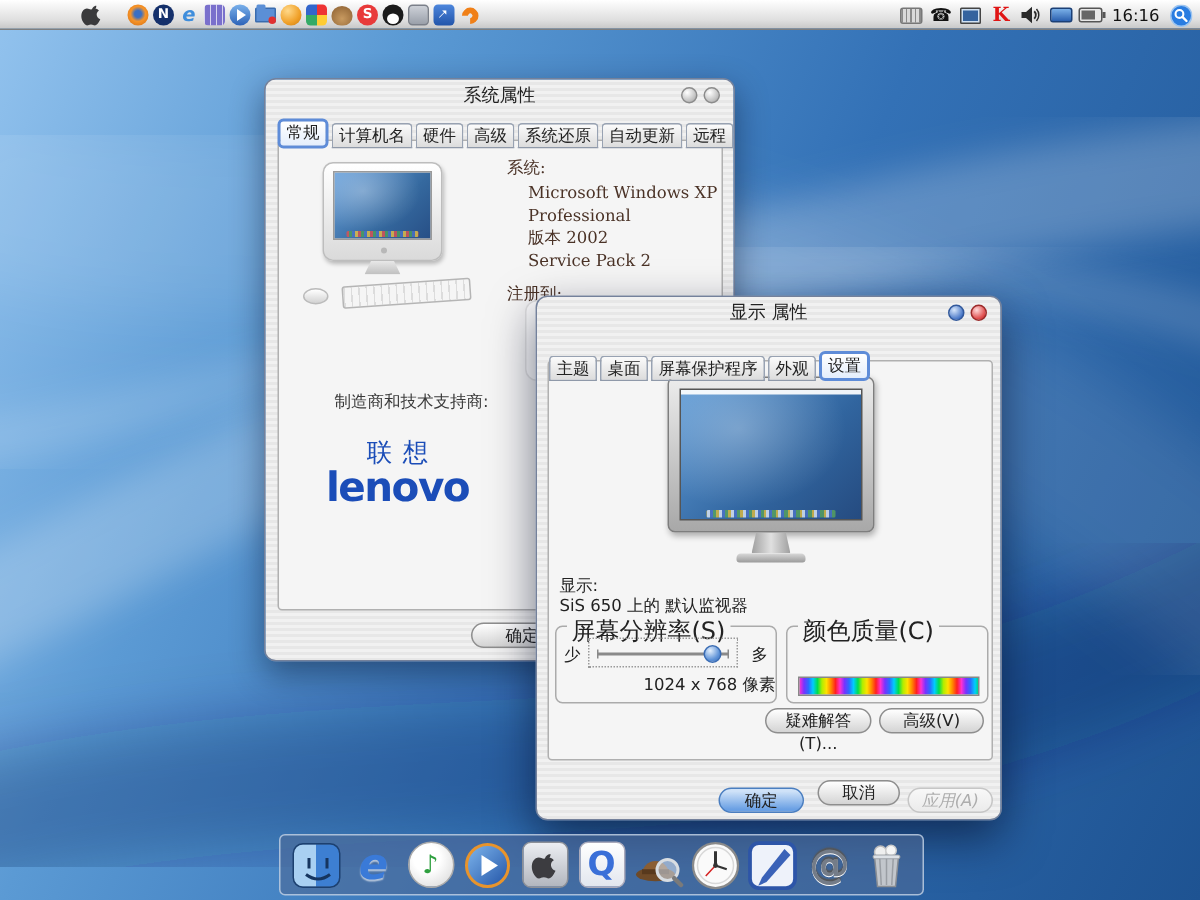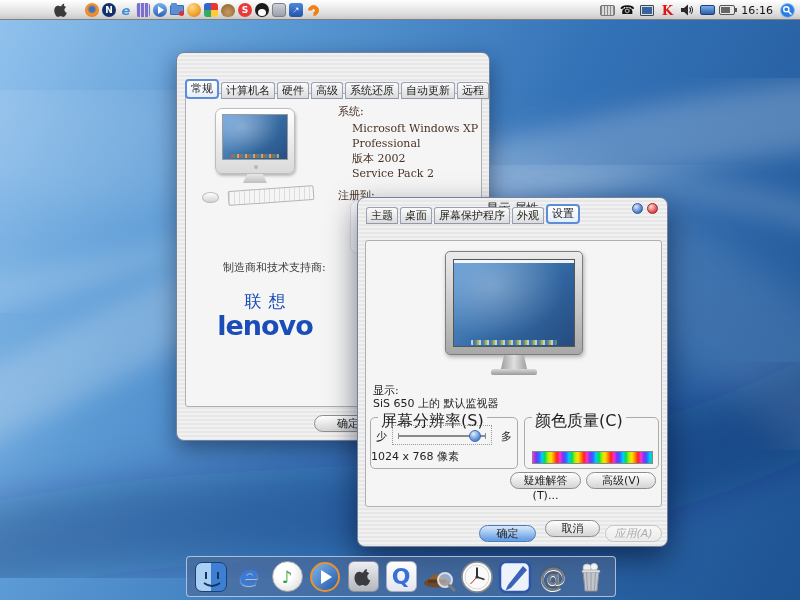--- a/index.html
+++ b/index.html
@@ -59,21 +59,21 @@
   #dispprops{left:357px;top:197px;width:311px;height:350px;z-index:20;
     box-shadow:0 12px 30px rgba(0,10,35,.55);}
   .titlebar{position:absolute;top:0;left:0;right:0;height:21px;text-align:center;
     font-size:12px;line-height:21px;color:#222;border-radius:8px 8px 0 0;}
   .winbtns{position:absolute;right:9px;top:5px;display:flex;gap:4px;}
   .wbtn{width:11px;height:11px;border-radius:50%;}
   .wbtn.gray{background:radial-gradient(circle at 35% 30%,#ffffff,#c2c2c2 65%,#9a9a9a);border:1px solid #8b8b8b;}
   .wbtn.blue{background:radial-gradient(circle at 35% 30%,#d6e6fb,#4b79c8 70%,#2c5aa8);border:1px solid #32599c;}
   .wbtn.red{background:radial-gradient(circle at 35% 30%,#ffd9d9,#e05050 65%,#b02020);border:1px solid #9c2a2a;}
   .tabs{position:absolute;left:8px;display:flex;align-items:flex-end;gap:2px;z-index:3;}
-  #sysprops .tabs{top:26px;} #dispprops .tabs{top:6px;}
+  #sysprops .tabs{top:26px;} #dispprops .tabs{top:36px;}
   .tab{height:17px;line-height:15px;padding:0 4px;font-size:11px;color:#222;white-space:nowrap;
     border:1px solid #98a2b2;border-bottom-color:#8f99a9;border-radius:3px 3px 0 0;
     background:linear-gradient(#fbfbfb,#dcdcdc);}
   .tab.sel{height:20px;line-height:16px;border:2px solid #5e8cd8;border-radius:4px;
     background:linear-gradient(#ffffff,#e4eefc);position:relative;z-index:4;}
   .panel{position:absolute;background:#f5f5f5;border:1px solid #b0b0b0;border-radius:3px;z-index:2;}
   #sysprops .panel{left:8px;top:40px;width:297px;height:314px;}
   #dispprops .panel{left:7px;top:42px;width:297px;height:267px;}
 
   
@@ -133,21 +133,21 @@
   #gb-res{left:4px;width:148px;} #gb-color{left:158px;width:135px;}
   .gb-legend{position:absolute;top:-7px;left:7px;background:#f5f5f5;padding:0 3px;font-size:16px;color:#222;white-space:nowrap;}
   .res-less{position:absolute;left:5px;top:11px;font-size:11px;color:#222;}
   .res-more{position:absolute;right:5px;top:11px;font-size:11px;color:#222;}
   .slider-zone{position:absolute;left:21px;top:7px;width:100px;height:20px;border:1px dotted #9a9a9a;}
   .slider-track{position:absolute;left:5px;right:5px;top:9px;height:2px;background:#8a8a8a;}
   .slider-track::before,.slider-track::after{content:"";position:absolute;top:-2px;width:1px;height:6px;background:#8a8a8a;}
   .slider-track::before{left:0;} .slider-track::after{right:0;}
   .slider-thumb{position:absolute;left:76px;top:4px;width:12px;height:12px;border-radius:50%;
     border:1px solid #3a6cb4;background:radial-gradient(circle at 35% 28%,#e4f0fd,#5f93d8 62%,#3a6cb4);}
-  .res-value{position:absolute;left:0;right:0;bottom:4px;text-align:left;font-size:11px;color:#222;}
+  .res-value{position:absolute;left:0;right:0;bottom:4px;text-align:right;font-size:11px;color:#222;}
   .dropdown{position:absolute;left:7px;top:11px;width:121px;height:17px;background:#fff;
     border:1px solid #7a9cc8;border-radius:3px;}
   .dropdown .val{position:absolute;left:4px;top:1px;font-size:11px;color:#111;line-height:14px;white-space:nowrap;}
   .dd-stepper{position:absolute;right:0;top:0;bottom:0;width:14px;border-radius:0 2px 2px 0;
     background:linear-gradient(#a8c8f0,#4a7ec8);display:flex;flex-direction:column;align-items:center;justify-content:center;gap:2px;}
   .tri-up{width:0;height:0;border-left:3px solid transparent;border-right:3px solid transparent;border-bottom:4px solid #fff;}
   .tri-down{width:0;height:0;border-left:3px solid transparent;border-right:3px solid transparent;border-top:4px solid #fff;}
   .rainbow{position:absolute;left:7px;top:33px;width:121px;height:13px;border:1px solid #888;
     background:repeating-linear-gradient(90deg,#ff30d0 0,#7733ff 3px,#2b6bff 6px,#00ccff 9px,#00dd50 12px,#b0ee00 15px,#ffe000 18px,#ff8800 21px,#ff2020 24px,#ff30d0 27px);}
   #btn-trouble{left:144px;top:231px;width:71px;}
@@ -274,20 +274,27 @@
         <svg width="15" height="15" viewBox="0 0 15 15">
             <circle cx="7.5" cy="7.5" r="7" fill="#2a7de1" stroke="#9cc4f0" stroke-width="1"></circle>
             <circle cx="6.3" cy="6.3" r="2.6" fill="none" stroke="#fff" stroke-width="1.4"></circle>
             <line x1="8.3" y1="8.3" x2="11" y2="11" stroke="#fff" stroke-width="1.6" stroke-linecap="round"></line>
           </svg>
       </span>
     </div>
   </div>
 
   <div id="sysprops" class="window">
+    <div class="titlebar">
+      <span>系统属性</span>
+      <span class="winbtns">
+        <span class="wbtn gray"></span>
+        <span class="wbtn gray"></span>
+      </span>
+    </div>
     <div class="tabs">
       <span class="tab sel">常规</span>
       <span class="tab">计算机名</span>
       <span class="tab">硬件</span>
       <span class="tab">高级</span>
       <span class="tab">系统还原</span>
       <span class="tab">自动更新</span>
       <span class="tab">远程</span>
     </div>
     <div class="panel">

